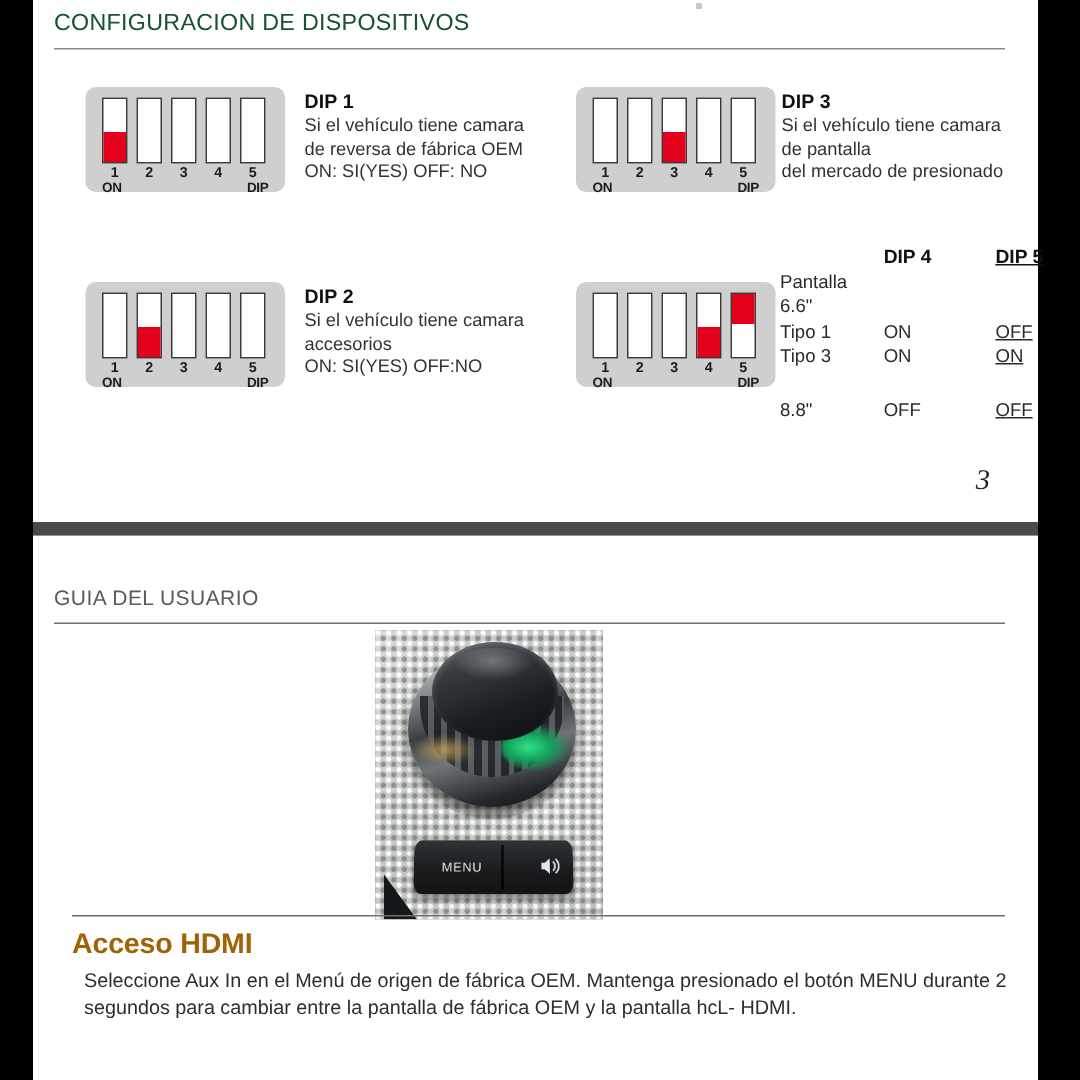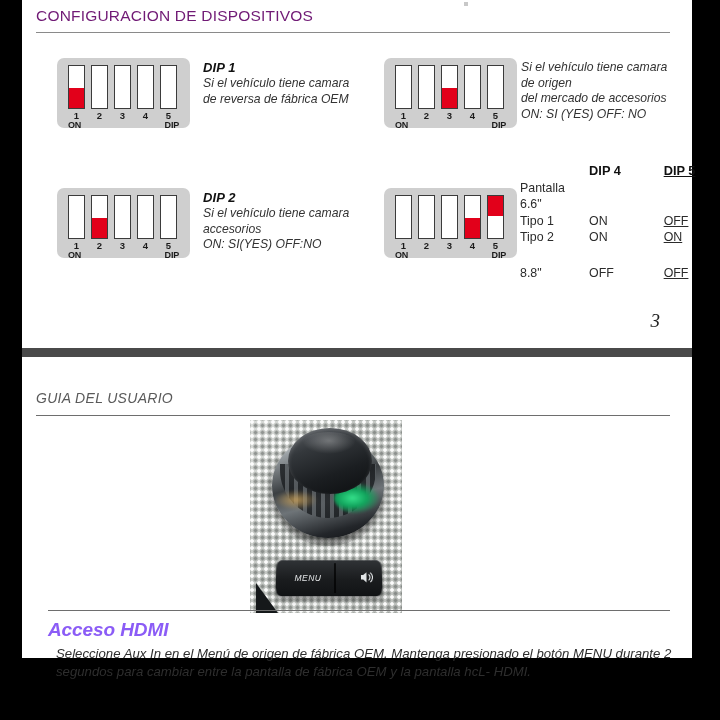--- a/index.html
+++ b/index.html
@@ -3,42 +3,42 @@
 <meta charset="utf-8">
 <style>
   html,body{margin:0;padding:0;background:#000;}
   body{width:720px;height:720px;overflow:hidden;font-family:"Liberation Sans",sans-serif;}
   #root{position:relative;width:720px;height:720px;background:#000;}
 
   
   .page{position:absolute;left:22px;width:670px;background:#fff;}
   #page-top{top:0;height:348px;}
   #page-divider{position:absolute;left:22px;top:348px;width:670px;height:9px;background:#4a4a4a;}
-  #page-bottom{top:357px;height:301px;font-style:italic;}
+  #page-bottom{top:357px;height:363px;}
 
   .ghost-top{position:absolute;left:442px;top:2px;width:4px;height:4px;background:#9b9b9b;opacity:.55;}
 
   
-  .sec-title{font-size:15.5px;letter-spacing:.2px;color:#701a75;font-weight:400;}
+  .sec-title{font-size:15.5px;letter-spacing:.2px;color:#14532d;font-weight:400;}
   .rule{height:1px;background:#8a8a8a;}
 
   
   .dip-body{position:absolute;width:133px;height:70px;background:#cfcfcf;border-radius:7px;}
   .dip-slots{position:absolute;left:11px;top:7px;display:flex;gap:6px;}
   .slot{position:relative;width:17px;height:44px;background:#fff;border:1.4px solid #3b3b3b;box-sizing:border-box;}
   .slot .nub{position:absolute;left:0;width:100%;height:47%;background:#e2001a;}
   .slot .nub.on{bottom:0;}
   .slot .nub.off{top:0;}
   .dip-nums{position:absolute;left:11px;top:52px;display:flex;gap:6px;}
   .dip-nums span{width:17px;text-align:center;font-size:9.5px;font-weight:700;color:#1b1b1b;font-family:"Liberation Sans",sans-serif;}
   .dip-foot{position:absolute;left:11px;top:62px;width:111px;display:flex;justify-content:space-between;}
   .dip-foot span{font-size:9px;font-weight:700;color:#1b1b1b;letter-spacing:-.2px;}
 
   
-  .dip-desc{position:absolute;width:200px;color:#2b2b2b;font-style:italic;}
+  .dip-desc{position:absolute;width:200px;color:#2b2b2b;}
   .dip-desc .h{font-size:13px;font-weight:700;color:#111;margin-bottom:1px;letter-spacing:.1px;}
   .dip-desc .l{font-size:12.2px;line-height:15.5px;color:#333;}
 
   
   #dip45-table{position:absolute;left:498px;top:163px;width:200px;color:#2b2b2b;}
   #dip45-table .row{display:flex;font-size:12.4px;line-height:16.5px;}
   #dip45-table .c0{width:76px;}
   #dip45-table .c1{width:82px;}
   #dip45-table .c2{width:62px;text-decoration:underline;}
   #dip45-table .hdr .c1,#dip45-table .hdr .c2{font-weight:700;font-size:12.8px;color:#111;}
@@ -82,21 +82,21 @@
         background:linear-gradient(180deg,#303336 0%,#1a1c1e 55%,#111315 100%);
         border-radius:5px / 8px;
         transform:perspective(200px) rotateX(6deg);
         box-shadow:0 3px 6px rgba(0,0,0,.5);}
   .menu-btn .divline{position:absolute;left:58px;top:3px;width:1.5px;height:30px;background:#000;opacity:.7;}
   .menu-btn .lbl{position:absolute;left:8px;top:13px;width:48px;text-align:center;color:#e6e8ea;font-size:8.5px;letter-spacing:.5px;font-family:"Liberation Sans",sans-serif;}
   .menu-btn .phone{position:absolute;right:9px;top:11px;color:#e0e3e5;font-size:12px;}
   .corner-dark{position:absolute;left:6px;top:163px;width:22px;height:30px;background:#15181a;clip-path:polygon(0 100%,100% 100%,0 0);}
 
   #hdmi-rule{position:absolute;left:26px;top:253px;width:622px;height:1px;background:#6e6e6e;}
-  #hdmi-title{position:absolute;left:26px;top:262px;font-size:19px;font-weight:700;color:#8b5cf6;letter-spacing:-.1px;}
+  #hdmi-title{position:absolute;left:26px;top:262px;font-size:19px;font-weight:700;color:#a16207;letter-spacing:-.1px;}
   #hdmi-body{position:absolute;left:34px;top:288px;width:632px;font-size:13.2px;line-height:18.2px;color:#2e2e2e;}
   #hdmi-body p{margin:0;}
 </style>
 </head>
 <body>
 
 <div id="root">
 
   <div class="page" id="page-top">
 
@@ -124,20 +124,21 @@
       </div>
       <div class="dip-foot">
         <span>ON</span>
         <span>DIP</span>
       </div>
     </div>
     <div class="dip-desc" style="left:181px;top:60px;">
       <div class="h">DIP 1</div>
       <div class="l">Si el vehículo tiene camara</div>
       <div class="l">de reversa de fábrica OEM</div>
+      <div class="l">ON: SI(YES) OFF: NO</div>
     </div>
 
     <div class="dip-body" style="left:362px;top:58px;">
       <div class="dip-slots">
         <div class="slot"></div>
         <div class="slot"></div>
         <div class="slot">
             <div class="nub on"></div>
           </div>
         <div class="slot"></div>
@@ -149,24 +150,24 @@
         <span>3</span>
         <span>4</span>
         <span>5</span>
       </div>
       <div class="dip-foot">
         <span>ON</span>
         <span>DIP</span>
       </div>
     </div>
     <div class="dip-desc" style="left:499px;top:60px;">
+      <div class="h">DIP 3</div>
       <div class="l">Si el vehículo tiene camara</div>
-      <div class="l">de origen</div>
-      <div class="l">del mercado de accesorios</div>
-      <div class="l">ON: SI (YES) OFF: NO</div>
+      <div class="l">de pantalla</div>
+      <div class="l">del mercado de presionado</div>
     </div>
 
     <div class="dip-body" style="left:35px;top:188px;">
       <div class="dip-slots">
         <div class="slot"></div>
         <div class="slot">
             <div class="nub on"></div>
           </div>
         <div class="slot"></div>
         <div class="slot"></div>
@@ -226,21 +227,21 @@
         <div class="c0">Pantalla 6.6"</div>
         <div class="c1"></div>
         <div class="c2"></div>
       </div>
       <div class="row">
         <div class="c0">Tipo 1</div>
         <div class="c1">ON</div>
         <div class="c2">OFF</div>
       </div>
       <div class="row">
-        <div class="c0">Tipo 2</div>
+        <div class="c0">Tipo 3</div>
         <div class="c1">ON</div>
         <div class="c2">ON</div>
       </div>
       <div class="gap"></div>
       <div class="row">
         <div class="c0">8.8"</div>
         <div class="c1">OFF</div>
         <div class="c2">OFF</div>
       </div>
     </div>

